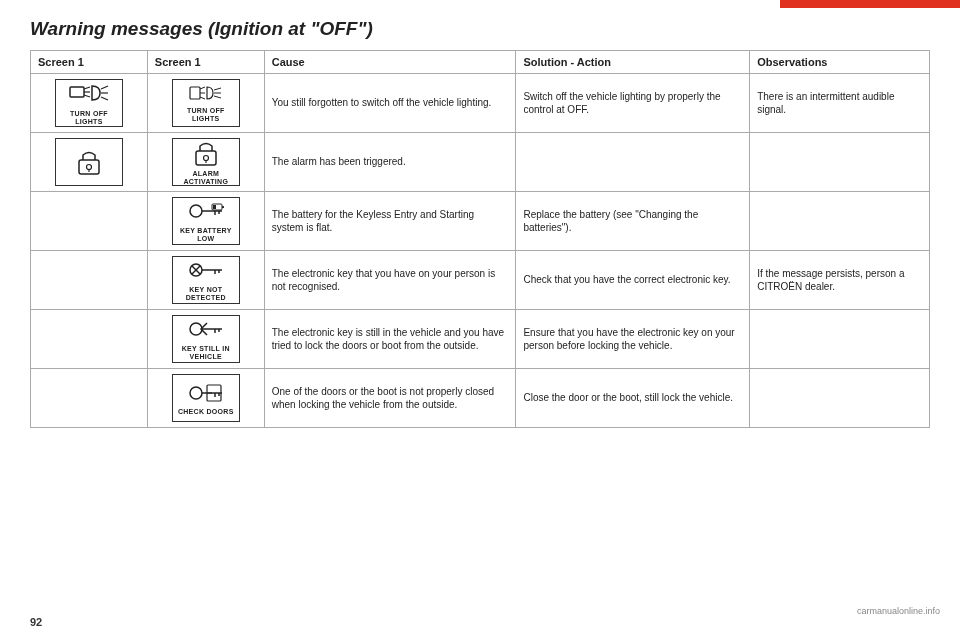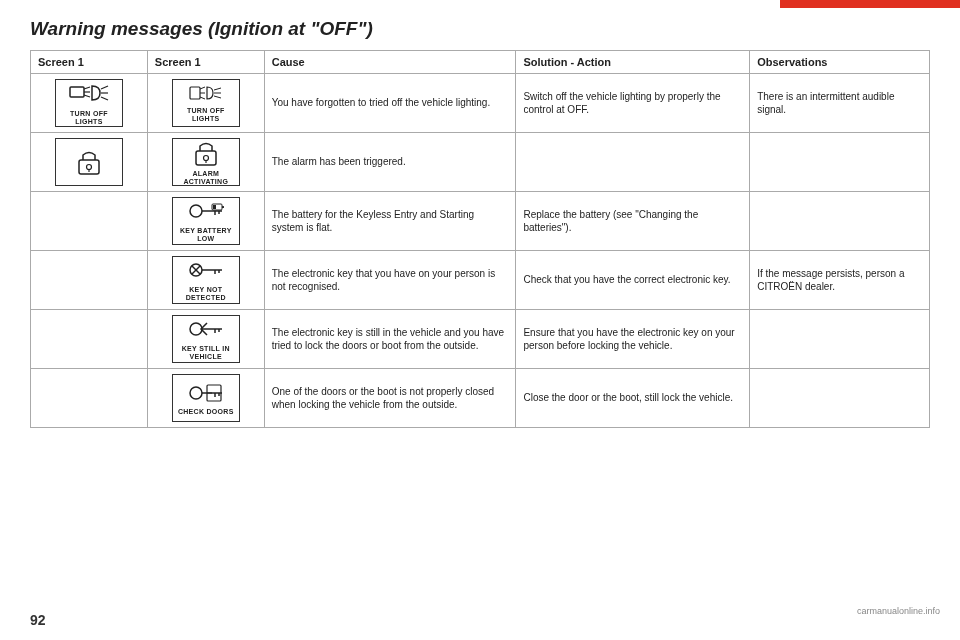--- a/index.html
+++ b/index.html
@@ -97,21 +97,21 @@
       font-size: 7px;
       font-weight: bold;
       text-transform: uppercase;
       letter-spacing: 0.3px;
     }
 
     .page-number {
       position: absolute;
       bottom: 12px;
       left: 30px;
-      font-size: 14px;
+      font-size: 11px;
       font-weight: bold;
       color: #333;
     }
 
     .watermark {
       position: absolute;
       bottom: 24px;
       right: 20px;
       font-size: 9px;
       color: #888;
@@ -170,21 +170,21 @@
     <line x1="11" y1="11" x2="16" y2="11" stroke="#222" stroke-width="1"></line>
     <line x1="11" y1="15" x2="16" y2="17" stroke="#222" stroke-width="1"></line>
     <path d="M18 5 Q24 5 24 11 Q24 17 18 17 Z" fill="none" stroke="#222" stroke-width="1.2"></path>
     <line x1="25" y1="8" x2="32" y2="6" stroke="#222" stroke-width="1"></line>
     <line x1="25" y1="11" x2="32" y2="11" stroke="#222" stroke-width="1"></line>
     <line x1="25" y1="14" x2="32" y2="16" stroke="#222" stroke-width="1"></line>
   </svg></span>
       <span class="icon-label">TURN OFF LIGHTS</span>
     </div>
   </td>
-          <td>You have forgotten to tried off the vehicle lighting.</td>
+          <td>You still forgotten to switch off the vehicle lighting.</td>
           <td>Switch off the vehicle lighting by properly the control at OFF.</td>
           <td>There is an intermittent audible signal.</td>
         </tr>
         <tr>
           <td class="icon-cell">
     <div class="icon-box">
       <span><svg width="36" height="30" viewBox="0 0 36 30">
 
     <rect x="8" y="14" width="20" height="14" rx="2" fill="none" stroke="#222" stroke-width="1.5"></rect>
 

